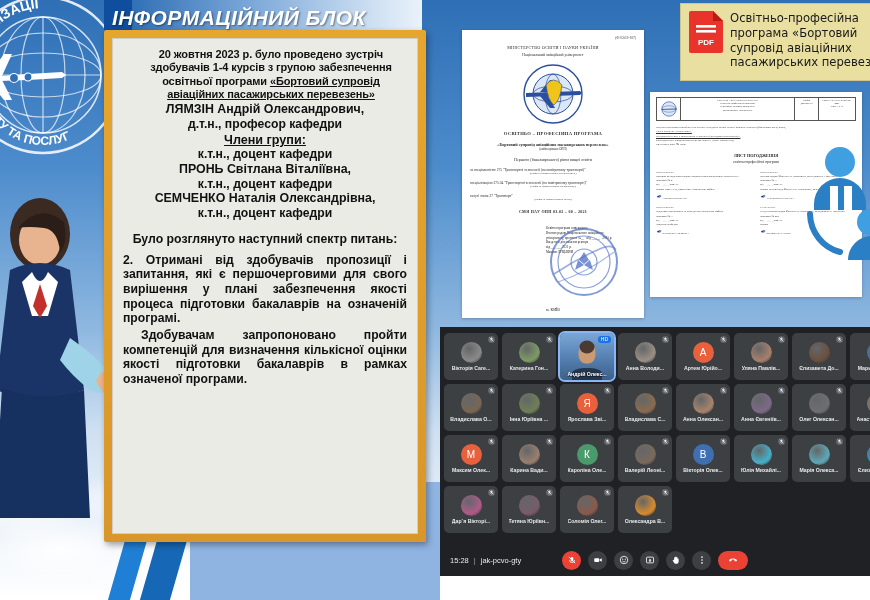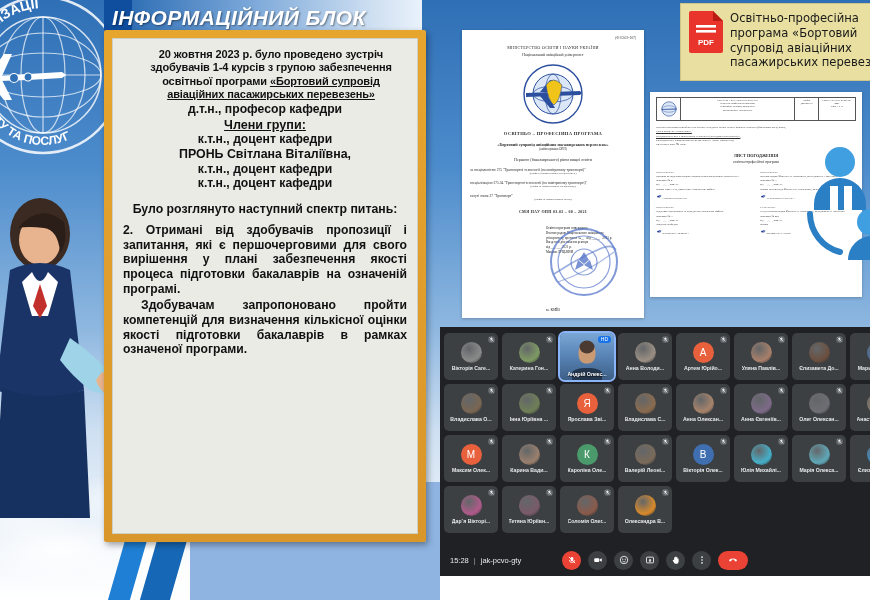--- a/index.html
+++ b/index.html
@@ -329,27 +329,29 @@
   <div class="info-card">
     <div class="info-inner">
 
       <p class="p-intro">
         <span>20 жовтня 2023 р. було проведено зустріч</span>
         <span>здобувачів 1-4 курсів з групою забезпечення</span>
         <span>освітньої програми</span>
         <span class="u">«Бортовий супровід авіаційних пасажирських перевезень»</span>
       </p>
 
+      <p class="nm">ЛЯМЗІН Андрій Олександрович,</p>
       <p class="deg">д.т.н., професор кафедри</p>
 
       <p class="lbl">Члени групи:</p>
 
       <p class="deg">к.т.н., доцент кафедри</p>
       <p class="nm">ПРОНЬ Світлана Віталіївна,</p>
       <p class="deg">к.т.н., доцент кафедри</p>
+      <p class="nm">СЕМЧЕНКО Наталія Олександрівна,</p>
       <p class="deg">к.т.н., доцент кафедри</p>
 
       <p class="p-spectrum">Було розглянуто наступний спектр питань:</p>
 
       <p class="p-item">2. Отримані від здобувачів пропозиції і запитання, які є першочерговими для свого вирішення у плані забезпечення якості процеса підготовки бакалаврів на означеній програмі.</p>
       <p class="p-item indent">Здобувачам запропоновано пройти компетенцій для визначення кількісної оцінки якості підготовки бакалаврів в рамках означеної програми.</p>
     </div>
   </div>
 
   <div class="pdf-banner">

